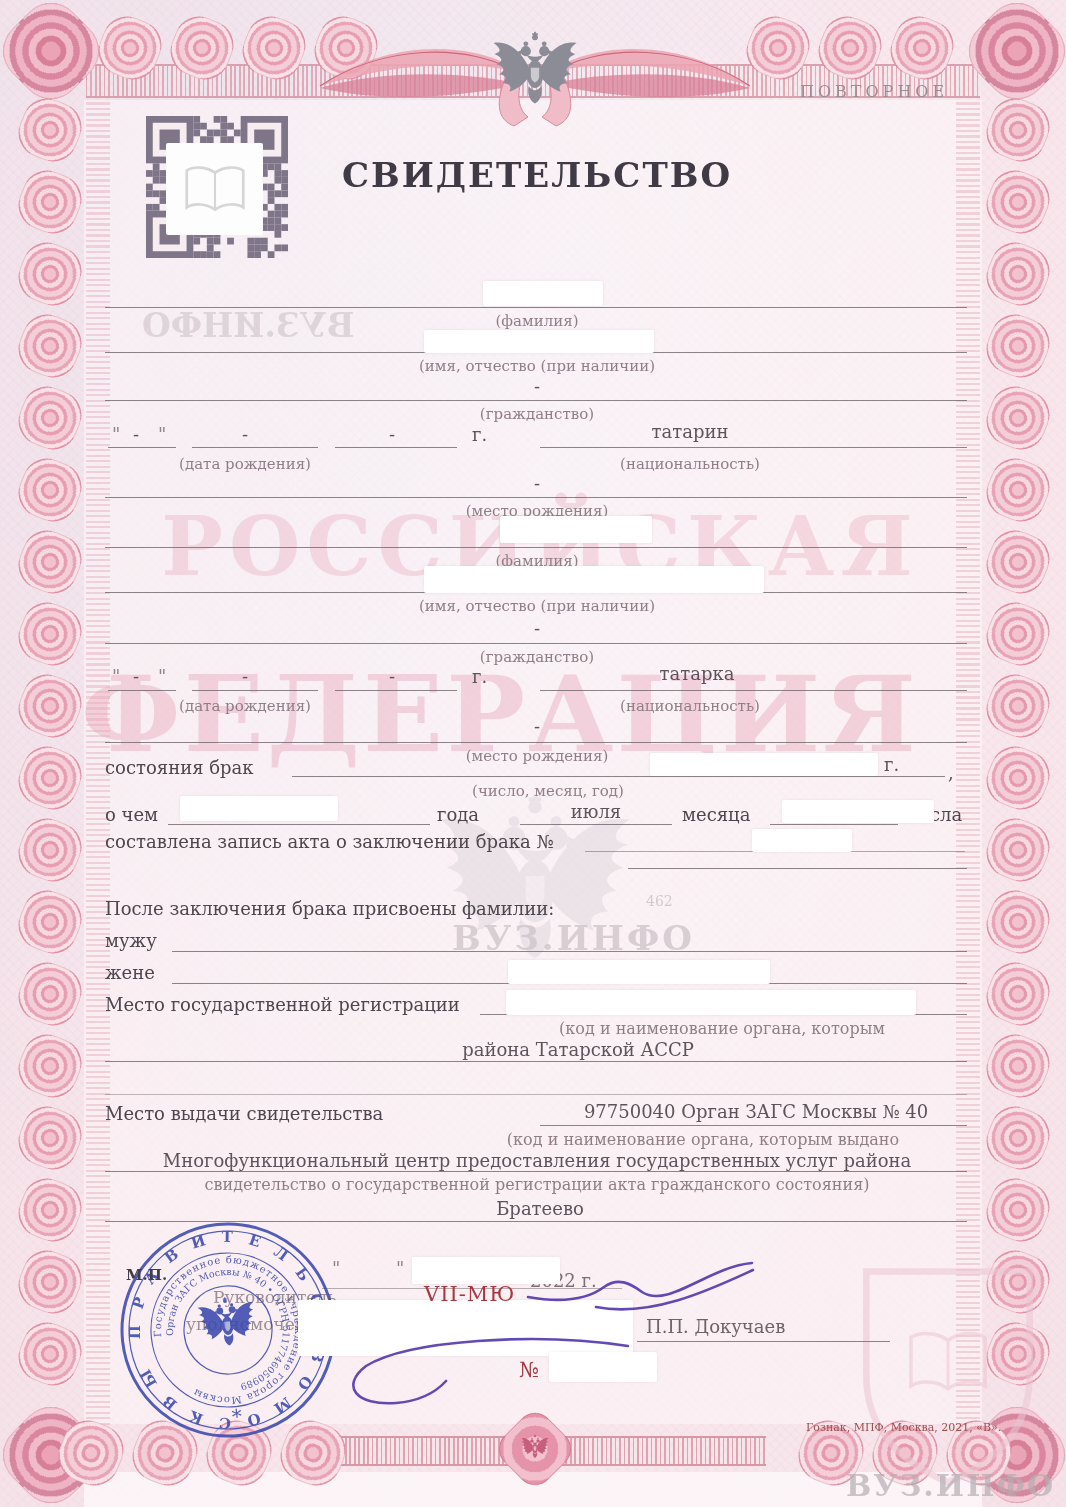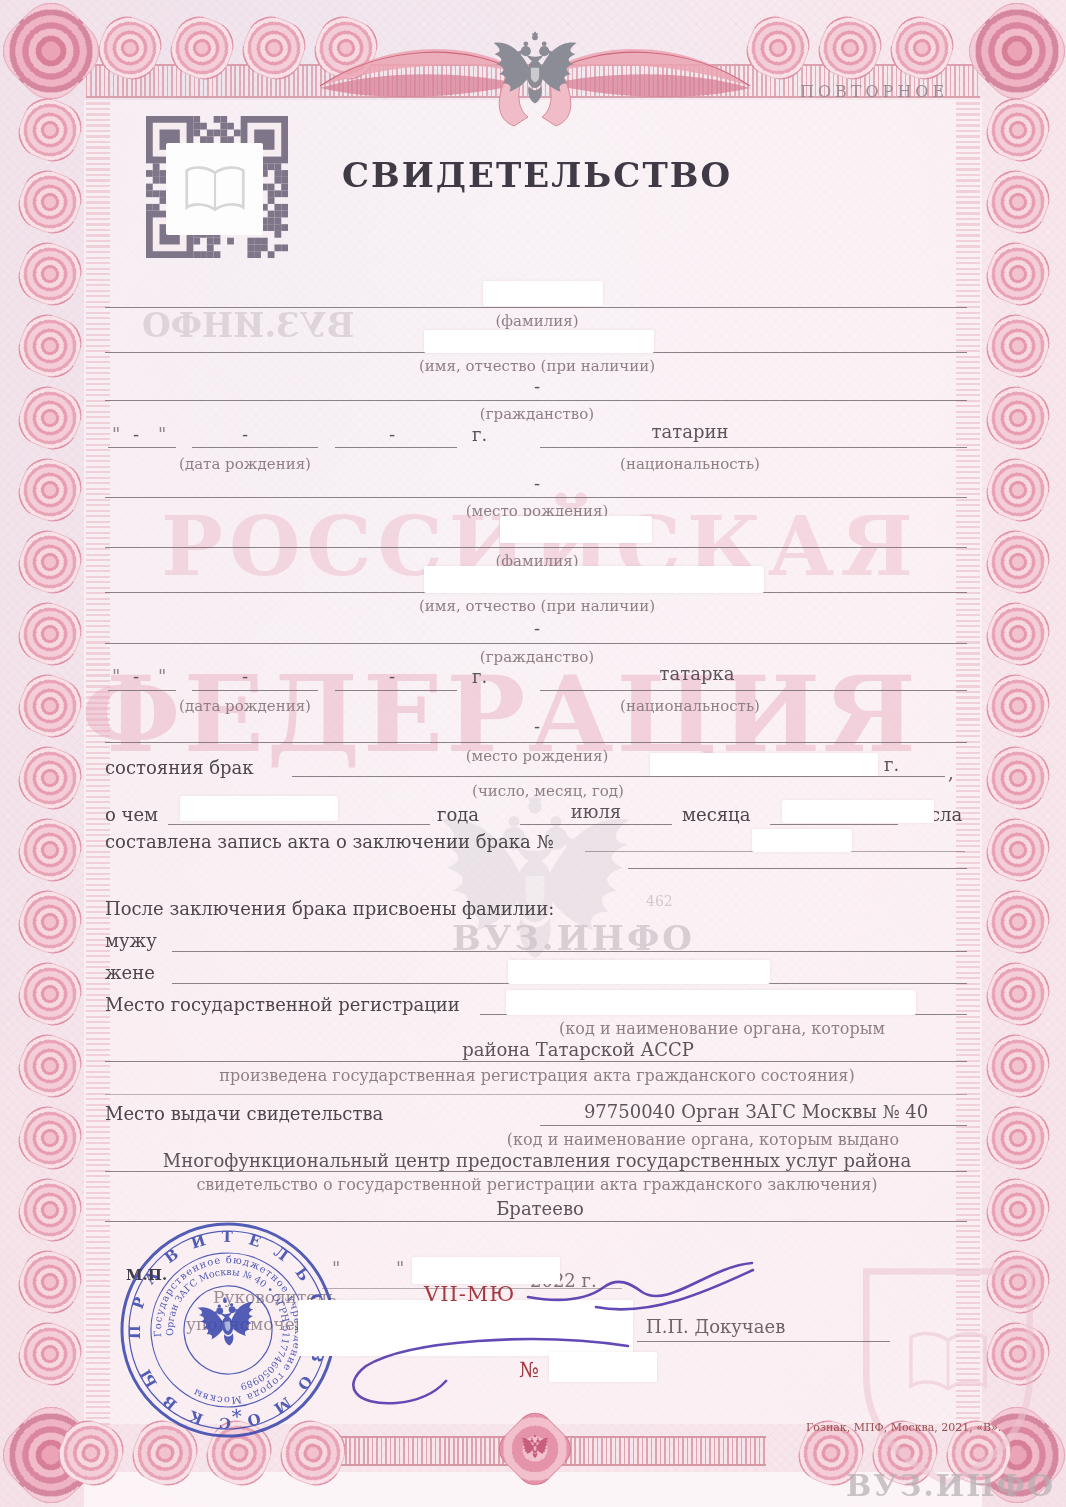--- a/index.html
+++ b/index.html
@@ -384,30 +384,29 @@
   <div class="bodytext" style="left:105px;top:962px;">жене</div>
   <div class="redact" style="left:508px;top:960px;width:262px;height:24px;"></div>
   <div class="rule" style="left:172px;top:983px;width:795px;"></div>
 
   <div class="bodytext" style="left:105px;top:994px;">Место государственной регистрации</div>
   <div class="redact" style="left:506px;top:990px;width:410px;height:25px;"></div>
   <div class="rule" style="left:480px;top:1014px;width:487px;"></div>
   <div class="lbl c" style="left:722px;top:1019px;font-size:16px;">(код и наименование органа, которым</div>
   <div class="val c" style="left:578px;top:1039px;">района Татарской АССР</div>
   <div class="rule" style="left:105px;top:1061px;width:862px;"></div>
-  <div class="lbl c" style="left:537px;top:1066px;font-size:16px;">произведена государственная регистрация акта гражданского состояния)</div>
 
   <div class="rule" style="left:105px;top:1094px;width:862px;opacity:.45;"></div>
   <div class="bodytext" style="left:105px;top:1103px;">Место выдачи свидетельства</div>
   <div class="val c" style="left:756px;top:1101px;text-align:center;">97750040 Орган ЗАГС Москвы № 40</div>
   <div class="rule" style="left:540px;top:1125px;width:427px;"></div>
   <div class="lbl c" style="left:703px;top:1130px;font-size:16px;">(код и наименование органа, которым выдано</div>
   <div class="val c" style="left:537px;top:1150px;">Многофункциональный центр предоставления государственных услуг района</div>
   <div class="rule" style="left:105px;top:1171px;width:862px;"></div>
-  <div class="lbl c" style="left:537px;top:1175px;font-size:16px;">свидетельство о государственной регистрации акта гражданского заключения)</div>
+  <div class="lbl c" style="left:537px;top:1175px;font-size:16px;">свидетельство о государственной регистрации акта гражданского состояния)</div>
   <div class="val c" style="left:540px;top:1198px;">Братеево</div>
   <div class="rule" style="left:105px;top:1221px;width:862px;"></div>
 
   <svg class="stamp" viewBox="0 0 236 236">
     <defs>
       <path id="cp1" d="M30,118 a88,88 0 1,1 176,0 a88,88 0 1,1 -176,0"></path>
       <path id="cp2" d="M51,118 a67,67 0 1,1 134,0 a67,67 0 1,1 -134,0"></path>
       <path id="cp3" d="M63,118 a55,55 0 1,1 110,0 a55,55 0 1,1 -110,0"></path>
     </defs>
     <g stroke="#3b49ae" fill="none">

